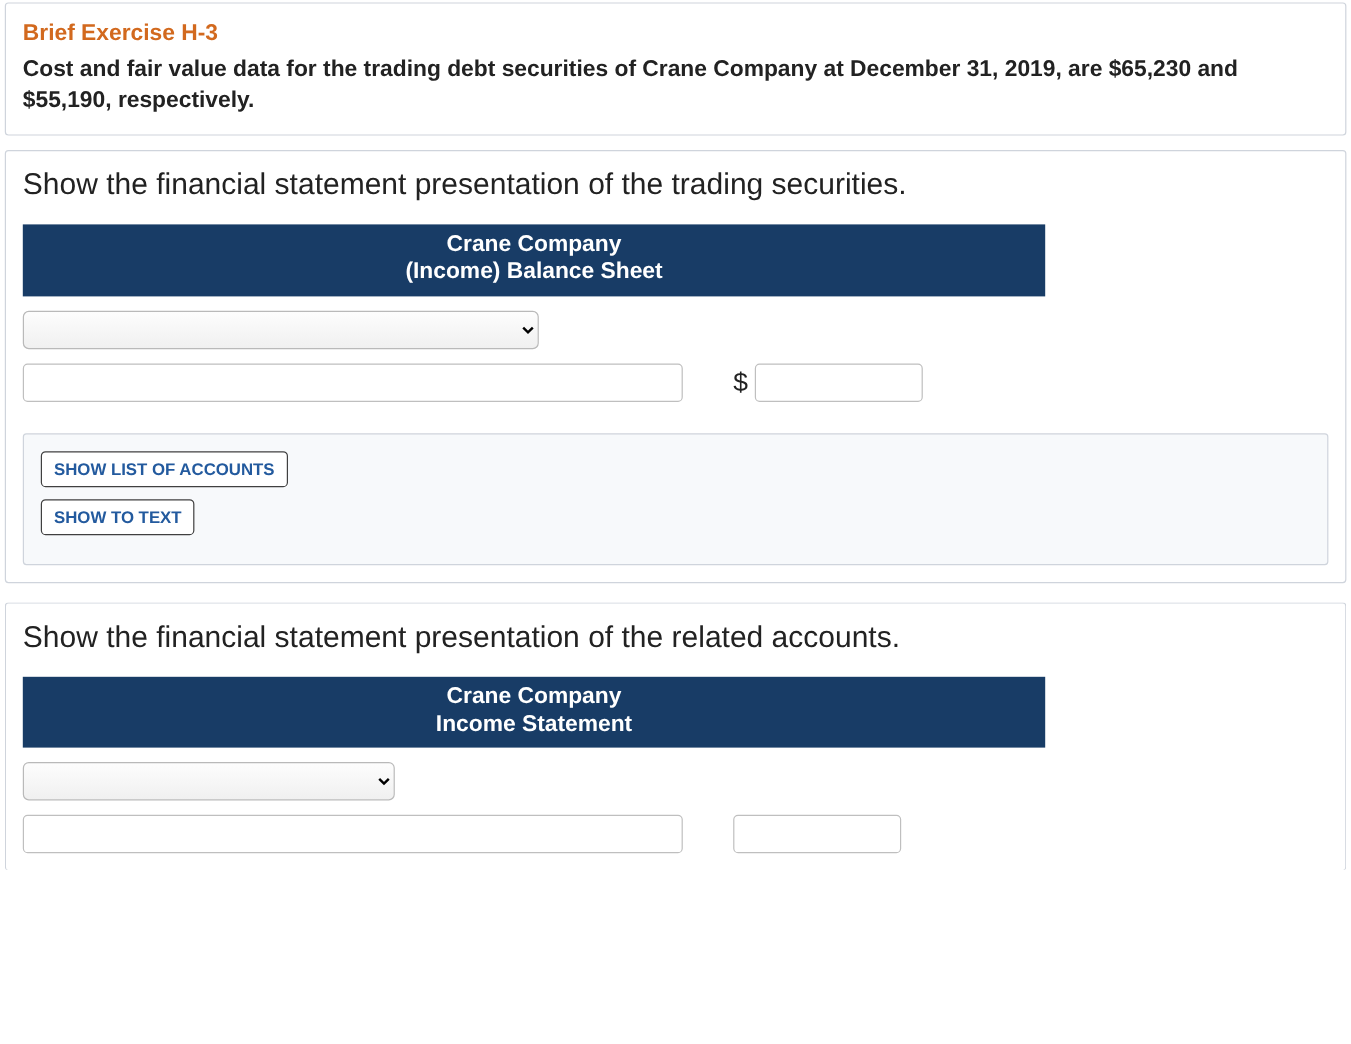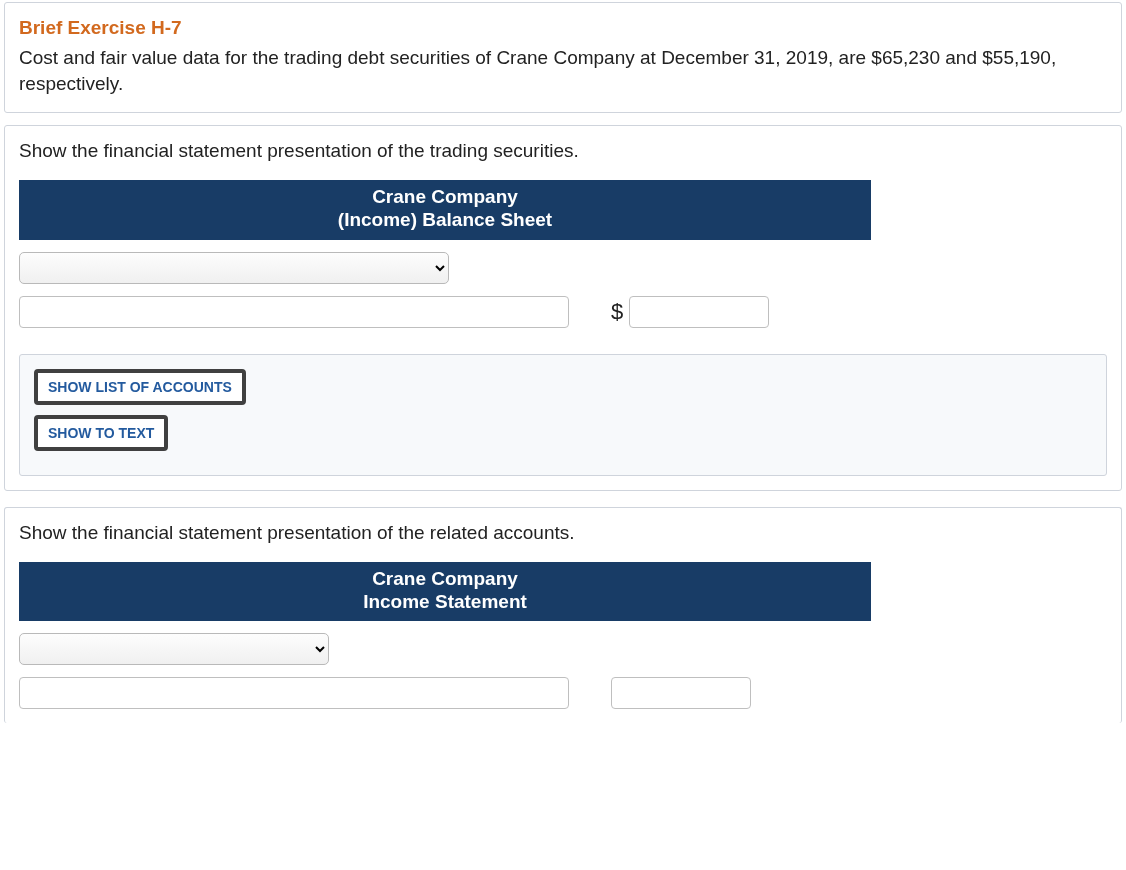--- a/index.html
+++ b/index.html
@@ -21,23 +21,24 @@
     color: #d2691e;
     font-weight: bold;
     font-size: 19px;
     margin: 4px 0 6px 0;
   }
   .problem-text {
     font-size: 19px;
     line-height: 1.35;
     color: #222;
     margin: 2px 0 2px 0;
+    font-weight: bold;
   }
   .instruction {
-    font-size: 19px;
+    font-size: 25px;
     color: #222;
     margin: 4px 0 18px 0;
   }
   .banner {
     background: #183c66;
     color: #fff;
     font-weight: bold;
     text-align: center;
     font-size: 19px;
     padding: 6px 0 8px 0;
@@ -76,21 +77,21 @@
   }
   .subpanel {
     border: 1px solid #cfd4dc;
     border-radius: 3px;
     background: #f7f9fb;
     padding: 14px 14px;
     margin-top: 26px;
   }
   .pill-btn {
     display: inline-block;
-    border: 4px solid #404040;
+    border: 1px solid #404040;
     border-radius: 4px;
     background: #fff;
     color: #235a9e;
     font-weight: bold;
     font-size: 14px;
     padding: 6px 10px;
     margin-bottom: 10px;
     cursor: pointer;
   }
   .showwork-line {
@@ -102,21 +103,21 @@
     color: #1860a8;
     text-decoration: underline;
     font-weight: normal;
     margin-left: 10px;
   }
 </style>
 </head>
 <body>
 
 <div class="panel">
-  <div class="title">Brief Exercise H-7</div>
+  <div class="title">Brief Exercise H-3</div>
   <div class="problem-text">Cost and fair value data for the trading debt securities of Crane Company at December 31, 2019, are $65,230 and $55,190, respectively.</div>
 </div>
 
 <div class="panel">
   <div class="instruction">Show the financial statement presentation of the trading securities.</div>
 
   <div class="banner">
     <span>Crane Company</span><br>
     <span>(Income) Balance Sheet</span>
   </div>

